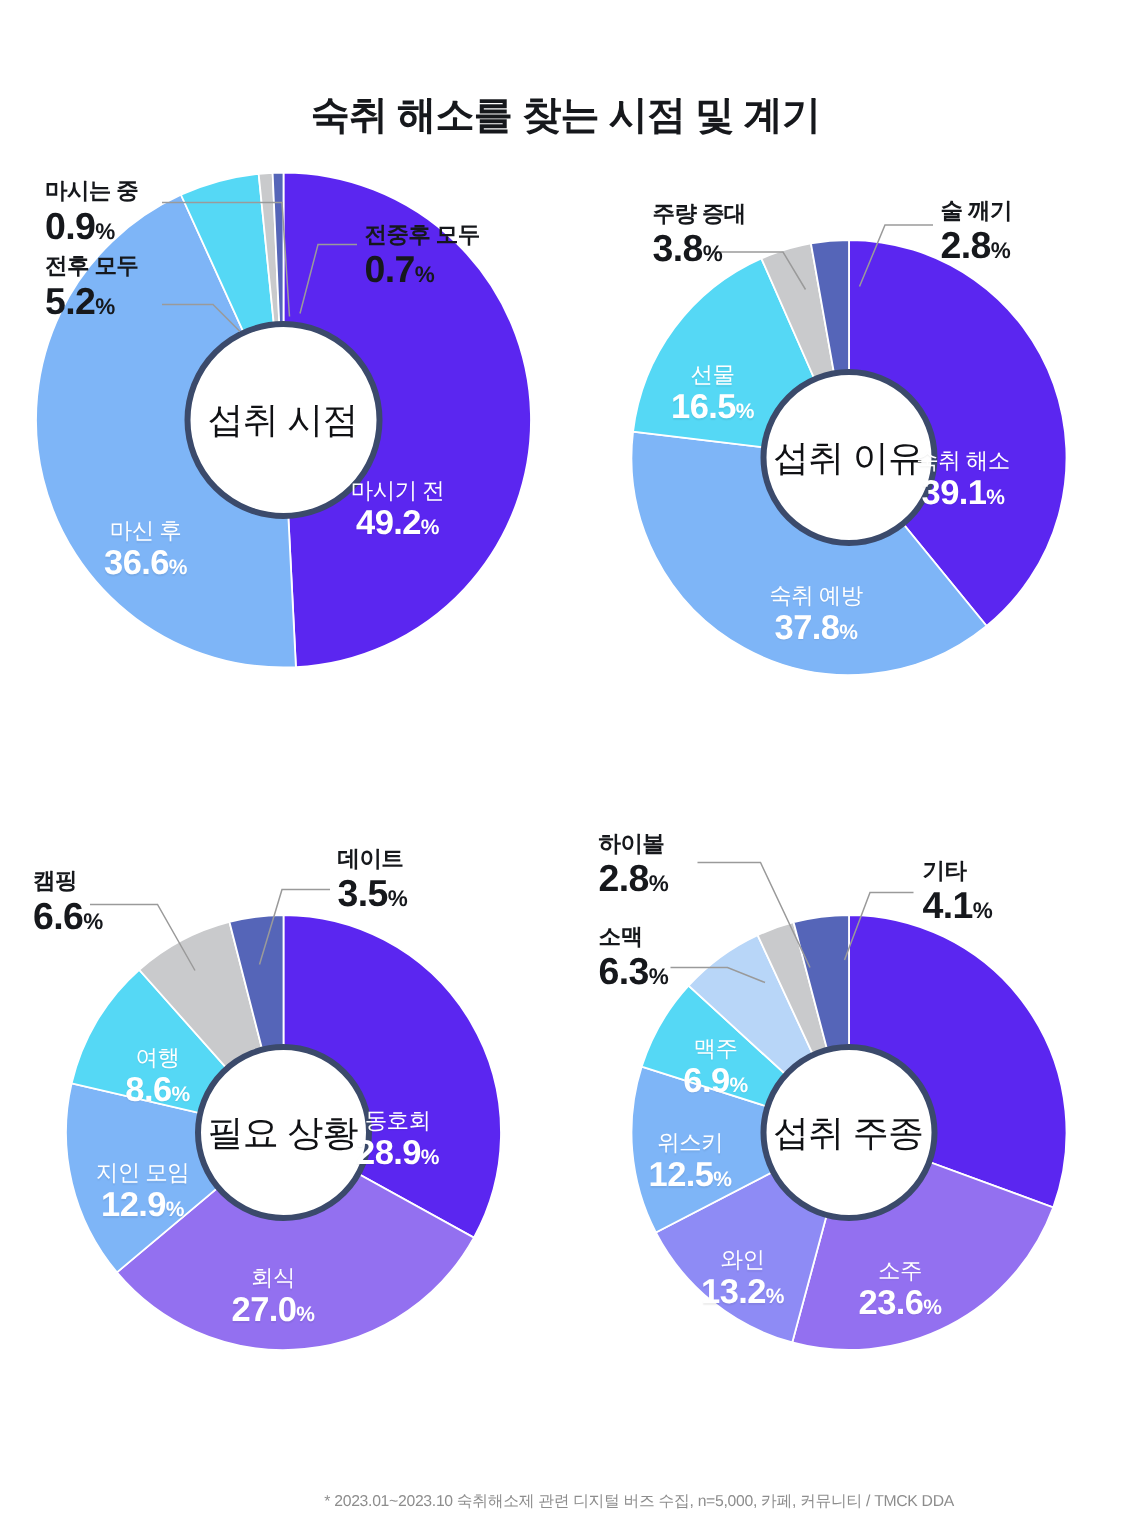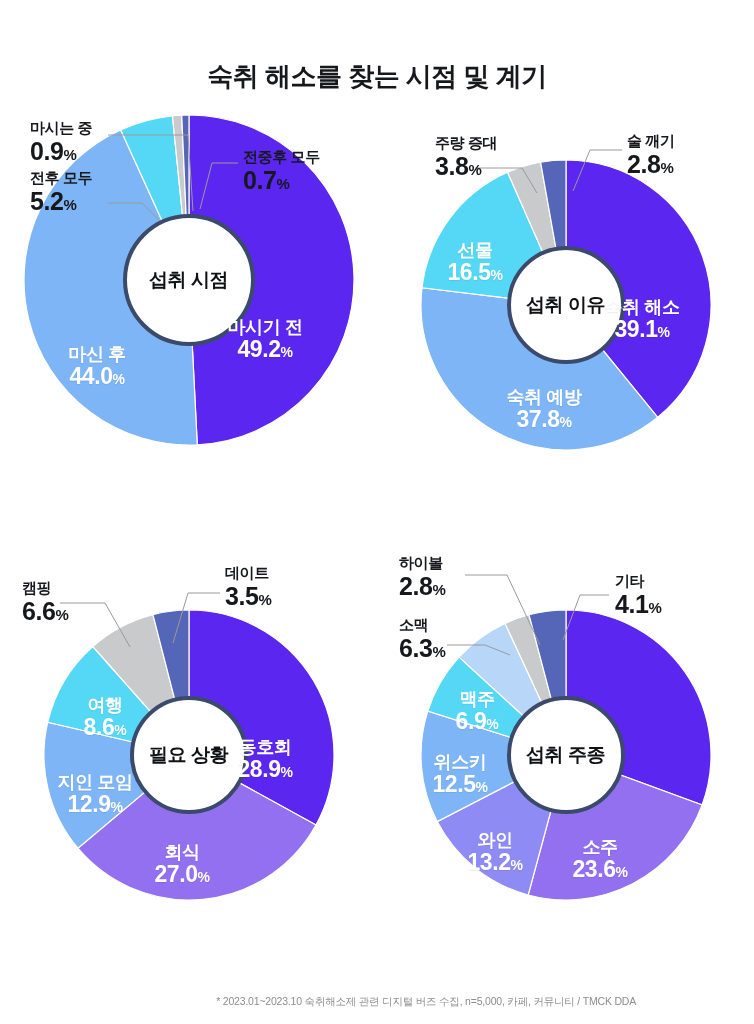--- a/index.html
+++ b/index.html
@@ -50,43 +50,43 @@
     left: 50%;
     transform: translateX(-50%);
   }
   .donut-svg { display: block; overflow: visible; }
 
   
   .hub-label {
     position: absolute;
     left: 50%;
     transform: translate(-50%, -50%);
-    font-size: 19px;
-    font-weight: bold;
+    font-size: 24px;
+    font-weight: normal;
     color: #101114;
     white-space: nowrap;
     letter-spacing: -0.5px;
     text-align: left;
   }
 
   
   .in-label {
     position: absolute;
     color: #ffffff;
     text-align: center;
     line-height: 1.04;
     white-space: nowrap;
     transform: translate(-50%, -50%);
     letter-spacing: -0.4px;
     text-shadow: 0 1px 1px rgba(0,0,0,0.07);
   }
   .in-label .nm {
     display: block;
-    font-size: 18px;
-    font-weight: bold;
+    font-size: 15px;
+    font-weight: normal;
     margin-bottom: 1px;
   }
   .in-label .vl {
     display: block;
     font-size: 23px;
     font-weight: bold;
   }
   .in-label .pc { font-size: 14px; font-weight: bold; }
 
   
@@ -149,21 +149,21 @@
       <polyline points="108,88 142,88 160,106" fill="none" stroke="#9a9a9a" stroke-width="1"></polyline>
       <polyline points="238,48 212,48 200,94" fill="none" stroke="#9a9a9a" stroke-width="1"></polyline>
     </svg>
 
     <div class="in-label" style="left:265px;top:225px;">
       <span class="nm">마시기 전</span>
       <span class="vl"><span>49.2</span><span class="pc">%</span></span>
     </div>
     <div class="in-label" style="left:97px;top:252px;">
       <span class="nm">마신 후</span>
-      <span class="vl"><span>44.0</span><span class="pc">%</span></span>
+      <span class="vl"><span>36.6</span><span class="pc">%</span></span>
     </div>
 
     <div class="out-label" style="left:30px;top:5px;">
       <span class="nm">마시는 중</span>
       <span class="vl"><span>0.9</span><span class="pc">%</span></span>
     </div>
     <div class="out-label" style="left:30px;top:55px;">
       <span class="nm">전후 모두</span>
       <span class="vl"><span>5.2</span><span class="pc">%</span></span>
     </div>

